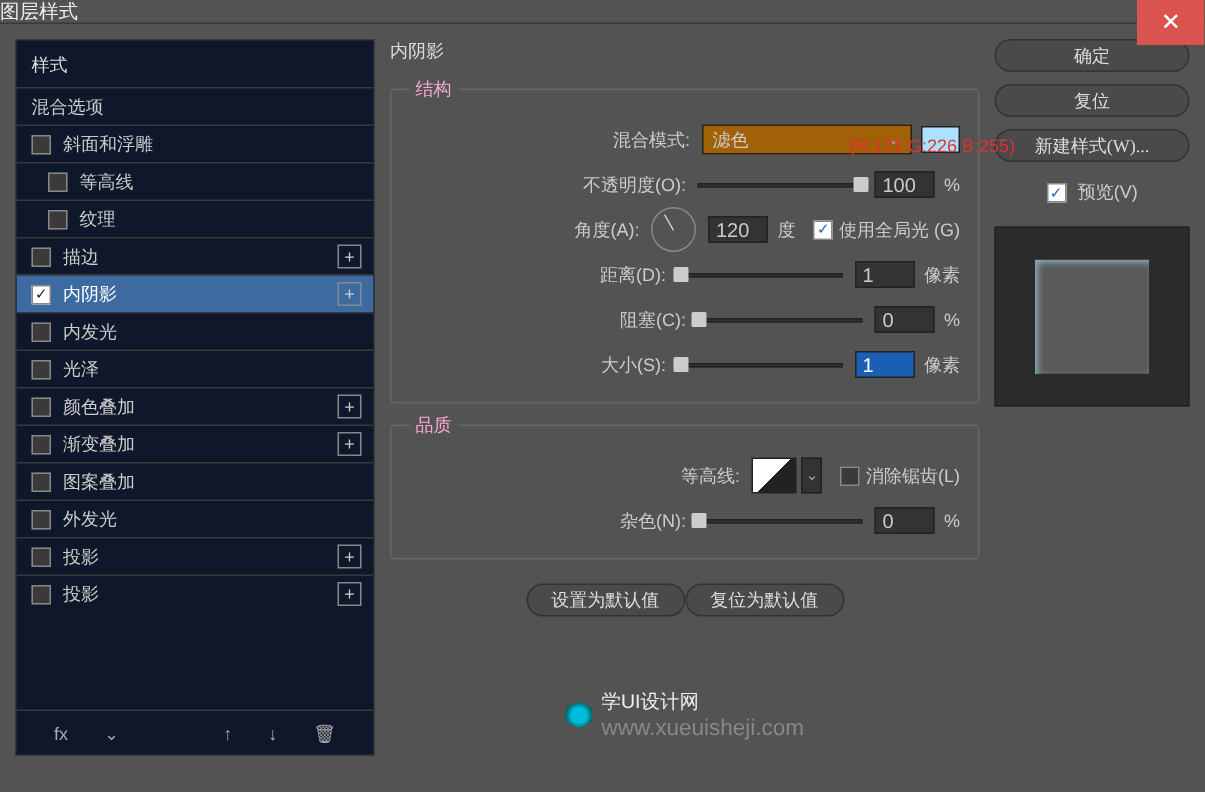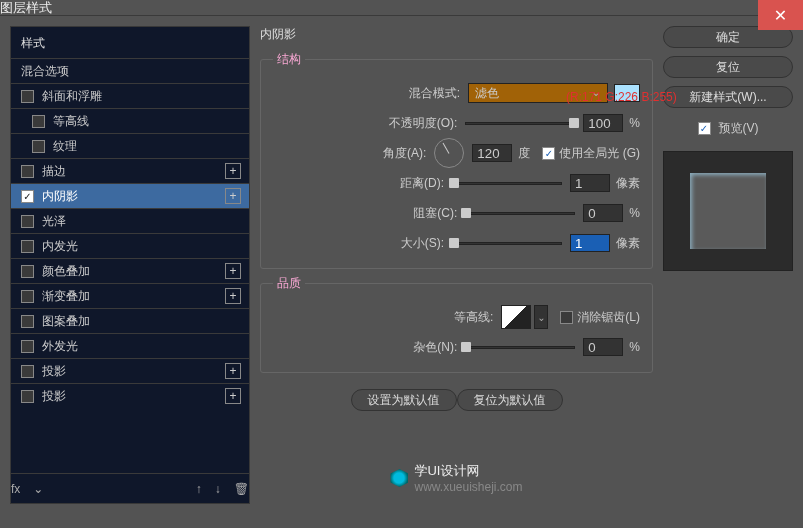--- a/index.html
+++ b/index.html
@@ -11,21 +11,21 @@
 .sidebar { width: 240px; background: #0f172a; border: 1px solid #383838; display: flex; flex-direction: column; }
 .sidebar-label { padding: 8px 10px 6px; color: #ddd; }
 .style-list { flex: 1; overflow-y: auto; }
 .style-item { display: flex; align-items: center; height: 25px; padding: 0 8px 0 10px; border-top: 1px solid #3a3a3a; cursor: pointer; position: relative; }
 .style-item.selected { background: #3d6aa0; color: #fff; }
 .style-item .chk { width: 13px; height: 13px; border: 1px solid #888; background: #3a3a3a; margin-right: 8px; display: flex; align-items: center; justify-content: center; font-size: 10px; }
 .style-item .chk.checked { background: #fff; color: #222; }
 .style-item .lbl { flex: 1; }
 .style-item .plus { width: 16px; height: 16px; border: 1px solid #888; display: flex; align-items: center; justify-content: center; font-size: 12px; color: #ccc; }
 .style-item.indent { padding-left: 21px; }
-.sidebar-footer { height: 30px; border-top: 1px solid #3a3a3a; display: flex; align-items: center; padding: 0 0; gap: 13px; color: #aaa; }
+.sidebar-footer { height: 30px; border-top: 1px solid #3a3a3a; display: flex; align-items: center; padding: 0 25px; gap: 24px; color: #aaa; }
 .sidebar-footer .spacer { flex: 1; }
 .center { flex: 1; display: flex; flex-direction: column; gap: 6px; }
 fieldset { border: 1px solid #666; border-radius: 3px; padding: 8px 12px 12px; }
 fieldset legend { padding: 0 4px; color: #f9a8d4; }
 .row { display: flex; align-items: center; height: 26px; margin-top: 4px; justify-content: flex-end; }
 .row-label { width: 90px; text-align: right; padding-right: 8px; }
 .select { background: #a16207; border: 1px solid #222; height: 20px; width: 140px; display: flex; align-items: center; padding: 0 6px; color: #ccc; cursor: pointer; position: relative; }
 .select::after { content: "⌄"; position: absolute; right: 6px; top: 1px; color: #aaa; }
 .color-swatch { width: 26px; height: 18px; margin-left: 6px; border: 1px solid #222; cursor: pointer; }
 .slider { flex: 1; max-width: 110px; height: 3px; background: #333; border: 1px solid #222; position: relative; margin-right: 8px; }
@@ -35,29 +35,29 @@
 .unit { margin-left: 6px; }
 .angle-dial { width: 30px; height: 30px; border: 1px solid #888; border-radius: 50%; position: relative; margin-right: 8px; }
 .angle-dial::after { content: ""; position: absolute; width: 12px; height: 1px; background: #ccc; top: 50%; left: 50%; transform-origin: left; transform: rotate(-120deg); }
 .chk-inline { width: 13px; height: 13px; border: 1px solid #888; background: #fff; color: #1a5fb4; display: inline-flex; align-items: center; justify-content: center; font-size: 10px; margin-right: 4px; }
 .chk-inline.unchecked { background: #3a3a3a; color: transparent; }
 .contour { width: 30px; height: 24px; background: linear-gradient(135deg,#fff 50%,#222 50%); border: 1px solid #222; margin-right: 3px; cursor: pointer; }
 .dd-arrow { width: 14px; height: 24px; background:#333; border:1px solid #222; display:flex; align-items:center; justify-content:center; font-size:10px; color:#aaa; cursor:pointer; margin-right: 12px;}
 .btn-row { display: flex; gap: 0; margin-top: 10px; justify-content: center; }
 .btn { background: #4a4a4a; border: 1px solid #333; border-radius: 11px; height: 22px; padding: 0 16px; display: flex; align-items: center; color: #ddd; cursor: pointer; }
 .rightpanel { width: 130px; display: flex; flex-direction: column; gap: 8px; align-items: stretch; }
-.rightpanel .btn { justify-content: center; }
+.rightpanel .btn { justify-content: center; font-family: Liberation Serif, serif; }
 .preview-chk { display: flex; align-items: center; justify-content: center; gap: 4px; margin-top: 4px;}
 .preview-box { margin-top: 6px; height: 120px; background: #2b2b2b; border: 1px solid #222; display: flex; align-items: center; justify-content: center; }
 .preview-inner { width: 76px; height: 76px; background: #5a5a5a; box-shadow: inset 2px 2px 4px rgba(171,226,255,0.6); }
 .annotation { position: absolute; color: #e03030; font-size: 12px; left: 566px; top: 90px; pointer-events:none; }
 .watermark { display:flex; align-items:center; justify-content:center; gap:6px; margin-top:auto; padding:10px; }
 .watermark .logo { width:18px; height:18px; background: radial-gradient(circle,#0bd 40%,#066 70%); clip-path: polygon(50% 0,100% 25%,100% 75%,50% 100%,0 75%,0 25%); }
 .watermark .tx { color:#eee; font-size:13px; }
-.watermark .sub { color:#888; font-size:12px; }
+.watermark .sub { color:#888; font-size:15px; }
 .section-title { color:#ddd; margin-bottom:2px; }
 </style>
 </head>
 <body>
 
 <div class="titlebar">
   <span class="title">图层样式</span>
   <div class="close-btn">✕</div>
 </div>
 
@@ -86,25 +86,25 @@
             <span class="lbl">描边</span>
             <span class="plus">+</span>
           </div>
           <div class="style-item selected">
             <span class="chk checked">✓</span>
             <span class="lbl">内阴影</span>
             <span class="plus">+</span>
           </div>
           <div class="style-item">
             <span class="chk"></span>
+            <span class="lbl">内发光</span>
+          </div>
+          <div class="style-item">
+            <span class="chk"></span>
             <span class="lbl">光泽</span>
-          </div>
-          <div class="style-item">
-            <span class="chk"></span>
-            <span class="lbl">内发光</span>
           </div>
           <div class="style-item">
             <span class="chk"></span>
             <span class="lbl">颜色叠加</span>
             <span class="plus">+</span>
           </div>
           <div class="style-item">
             <span class="chk"></span>
             <span class="lbl">渐变叠加</span>
             <span class="plus">+</span>

